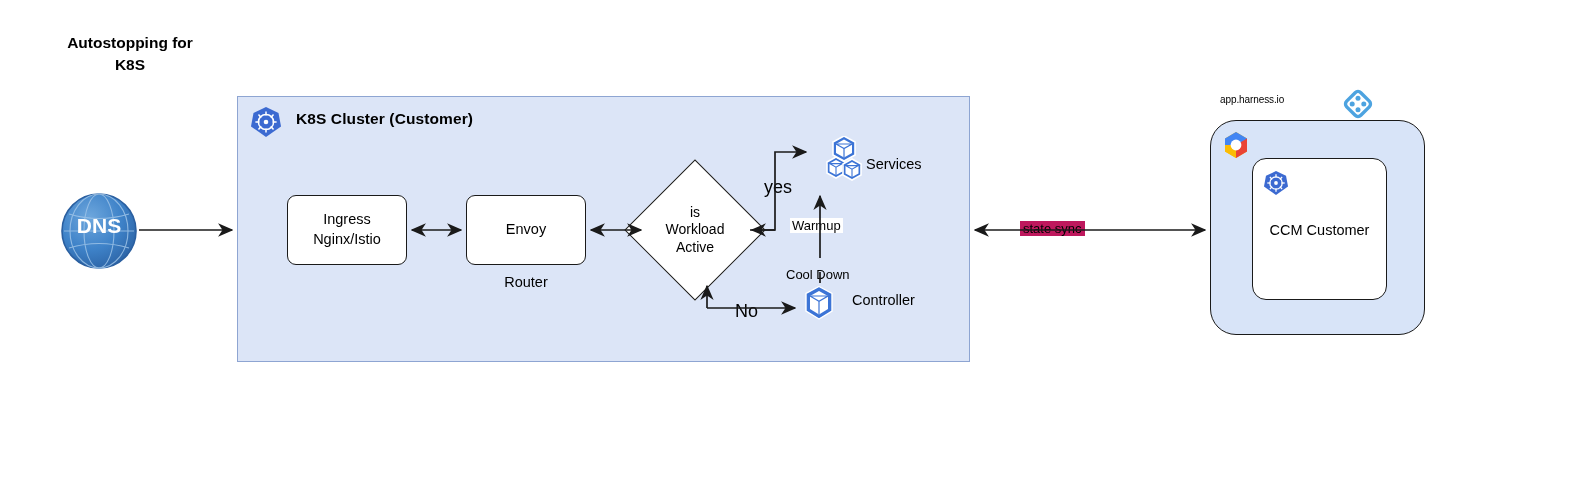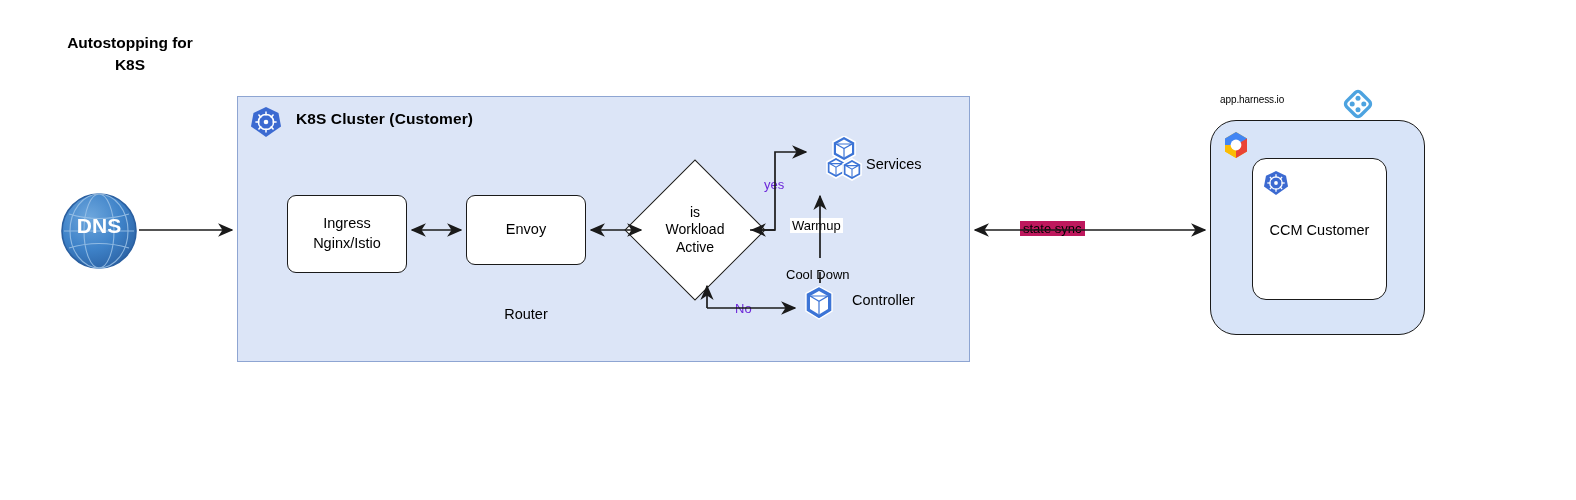--- a/index.html
+++ b/index.html
@@ -50,25 +50,25 @@
     border-radius: 9px;
     box-sizing: border-box;
     display: flex;
     align-items: center;
     justify-content: center;
     text-align: center;
     font-size: 14.5px;
     line-height: 1.35;
     white-space: pre-line;
   }
-  #ingress-box { left: 287px; top: 195px; width: 120px; height: 78px; }
+  #ingress-box { left: 287px; top: 195px; width: 120px; height: 70px; }
   #envoy-box   { left: 466px; top: 195px; width: 120px; height: 70px; }
   #router-label {
     left: 466px; top: 274px; width: 120px;
-    text-align: center; font-size: 14.5px; margin-top: 32px;
+    text-align: center; font-size: 14.5px;
   }
 
   
   #decision-diamond {
     left: 645px; top: 180px;
     width: 100px; height: 100px;
   }
   #decision-diamond .dia-shape {
     position: absolute; inset: 0;
     background: #ffffff;
@@ -79,22 +79,22 @@
   #decision-label {
     position: absolute; inset: 0;
     display: flex; align-items: center; justify-content: center;
     text-align: center;
     font-size: 14px; line-height: 1.22;
     white-space: pre-line;
   }
 
   
   .edge-label {
-    font-size: 13px;
-    color: #6d28d9;
+    font-size: 18px;
+    color: #000000;
     background: #dce5f7;
     padding: 0 2px;
     white-space: nowrap;
   }
   #yes-label { left: 762px; top: 177px; }
   #no-label  { left: 733px; top: 301px; }
   #state-sync-label {
     left: 1020px; top: 221px;
     background: #be185d;
     font-size: 13px;

